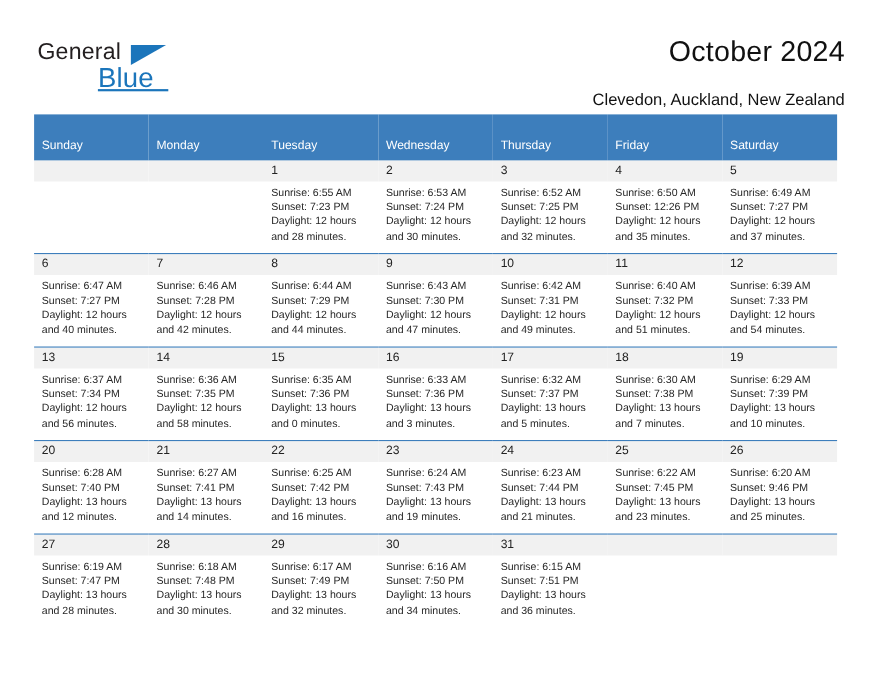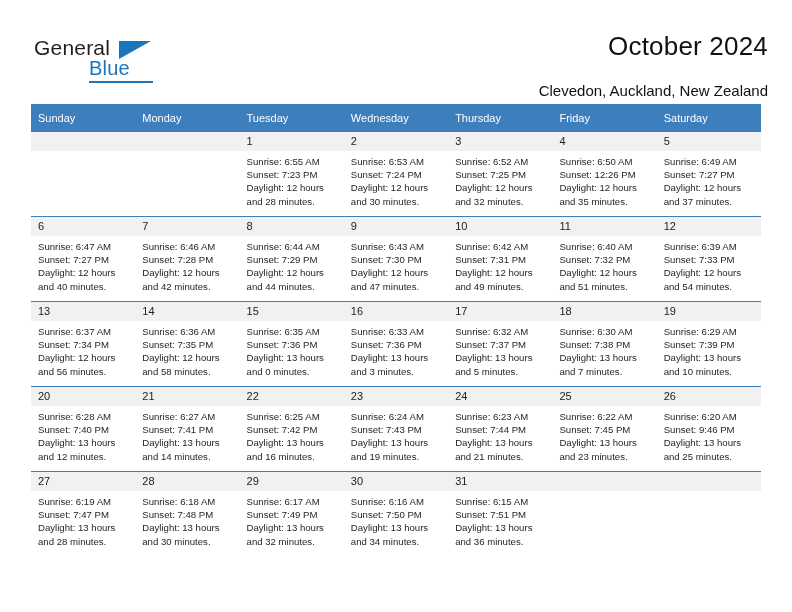--- a/index.html
+++ b/index.html
@@ -43,21 +43,21 @@
     top: 0;
     font-size: 21px;
     letter-spacing: 0.2px;
     color: #231f20;
     font-family: "Liberation Sans", sans-serif;
   }
   .logo-blue {
     position: absolute;
     left: 55px;
     top: 21px;
-    font-size: 20px;
+    font-size: 25px;
     letter-spacing: 0.2px;
     color: #1b75bb;
     font-family: "Liberation Sans", sans-serif;
   }
   .logo-triangle {
     position: absolute;
     left: 85px;
     top: 5px;
     width: 0;
     height: 0;
@@ -102,21 +102,21 @@
     width: 730px;
     border-collapse: collapse;
     table-layout: fixed;
   }
   .calendar th {
     background: #3d7ebc;
     color: #ffffff;
     font-size: 11px;
     font-weight: normal;
     text-align: left;
-    padding: 5px 0 5px 7px;
+    padding: 19px 0 5px 7px;
     height: 18px;
     border: none;
   }
   .calendar td {
     vertical-align: top;
     padding: 0;
     border: none;
     border-top: 1px solid #3d7ebc;
     width: 104.28px;
     height: 84px;

